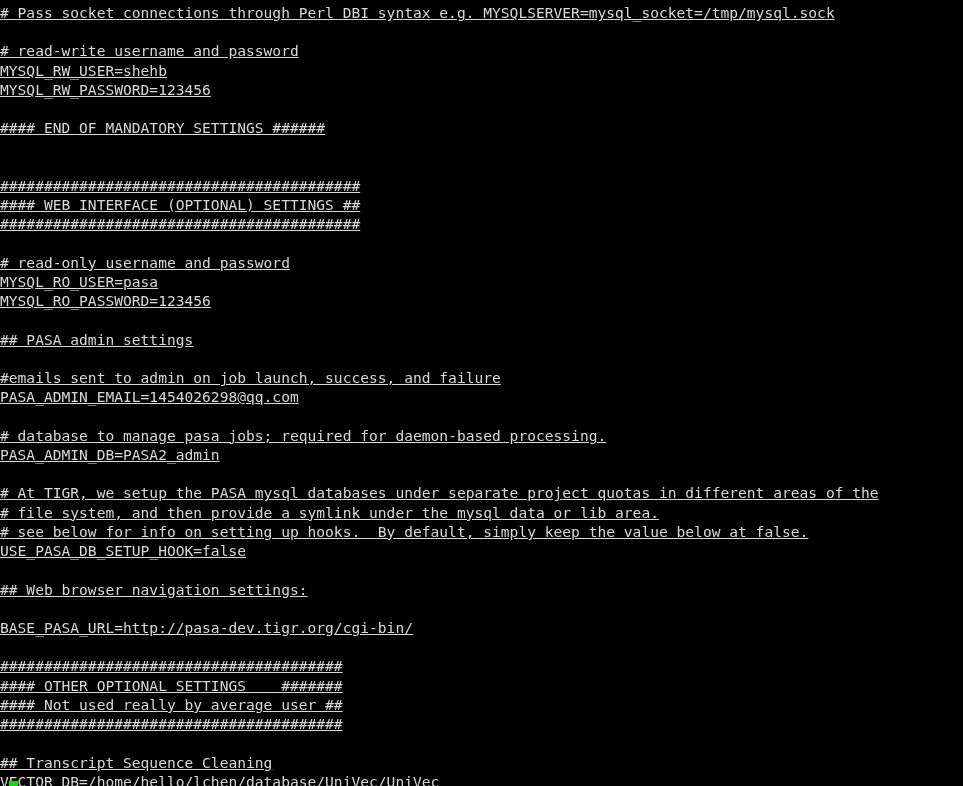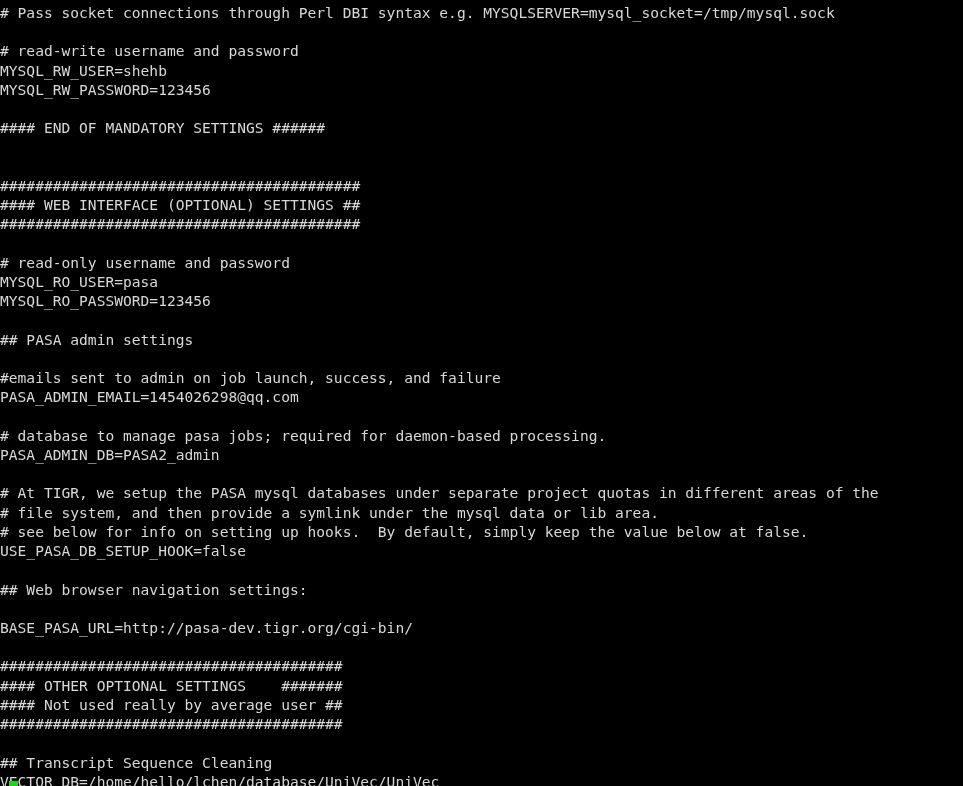--- a/index.html
+++ b/index.html
@@ -35,20 +35,21 @@
     font-family: inherit;
     font-size: inherit;
     line-height: inherit;
     color: inherit;
   }
   .trow {
     display: block;
     height: 19.22px;
     white-space: pre;
     color: #d8d8d8;
+    text-decoration: underline;
   }
   .trow.blank { color: transparent; }
   #cursor {
     position: absolute;
     left: 9px;
     top: 781px;
     width: 9px;
     height: 9px;
     background: #19d619;
   }

